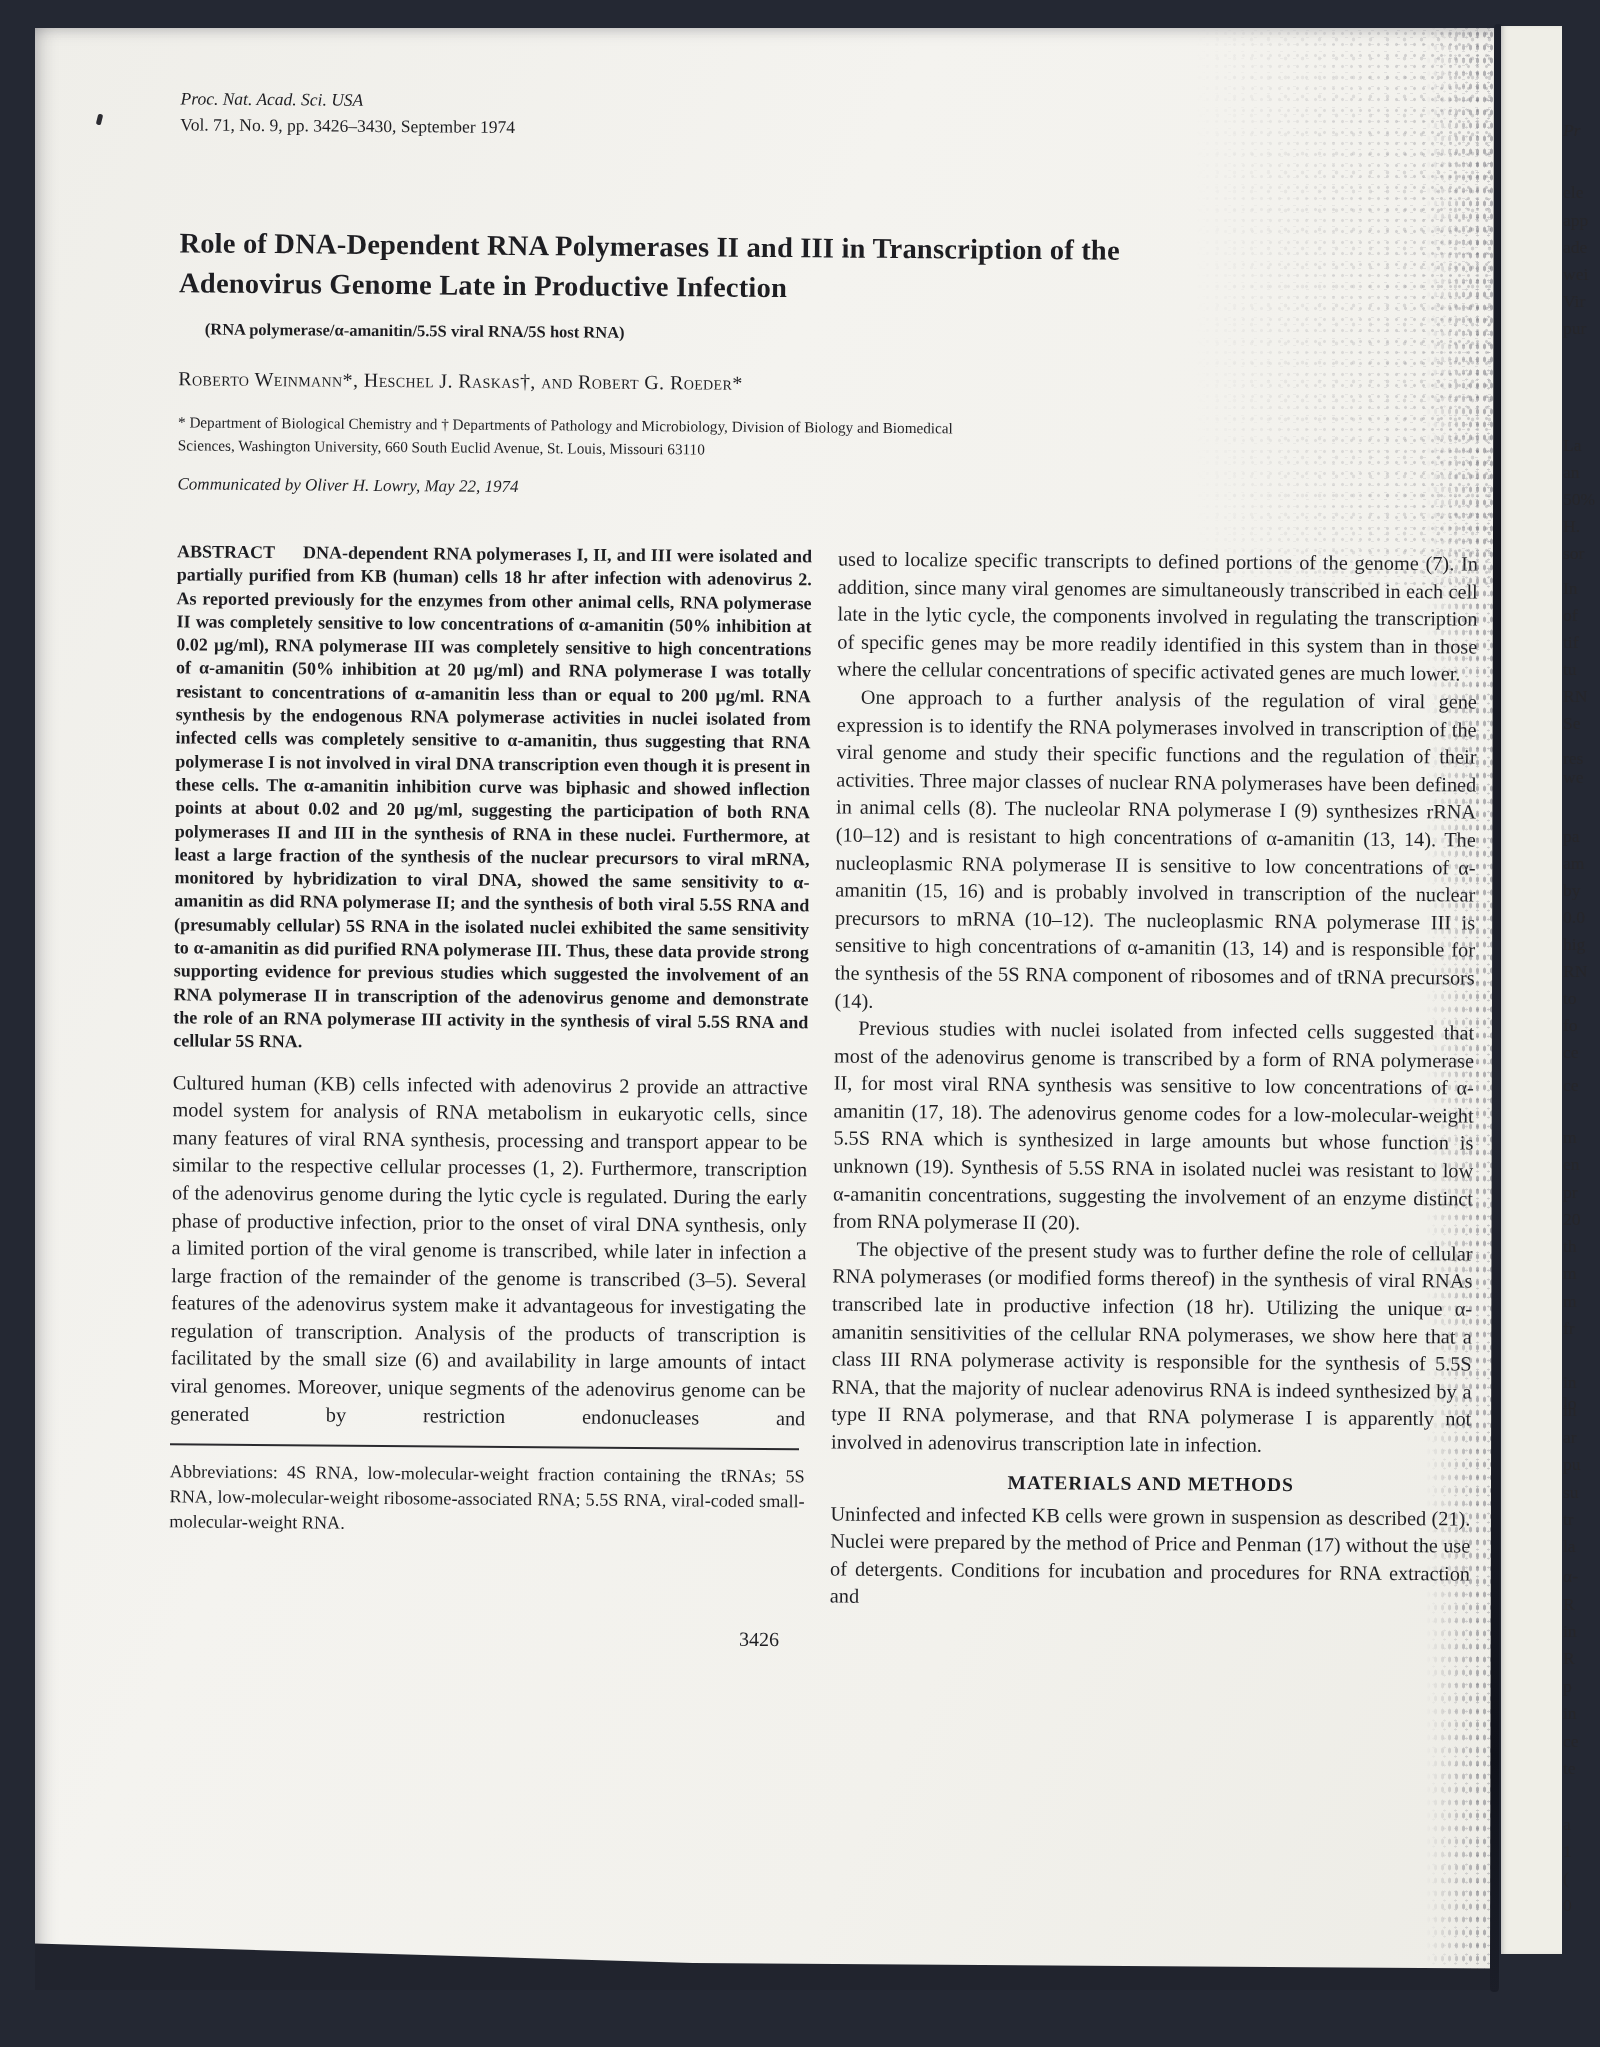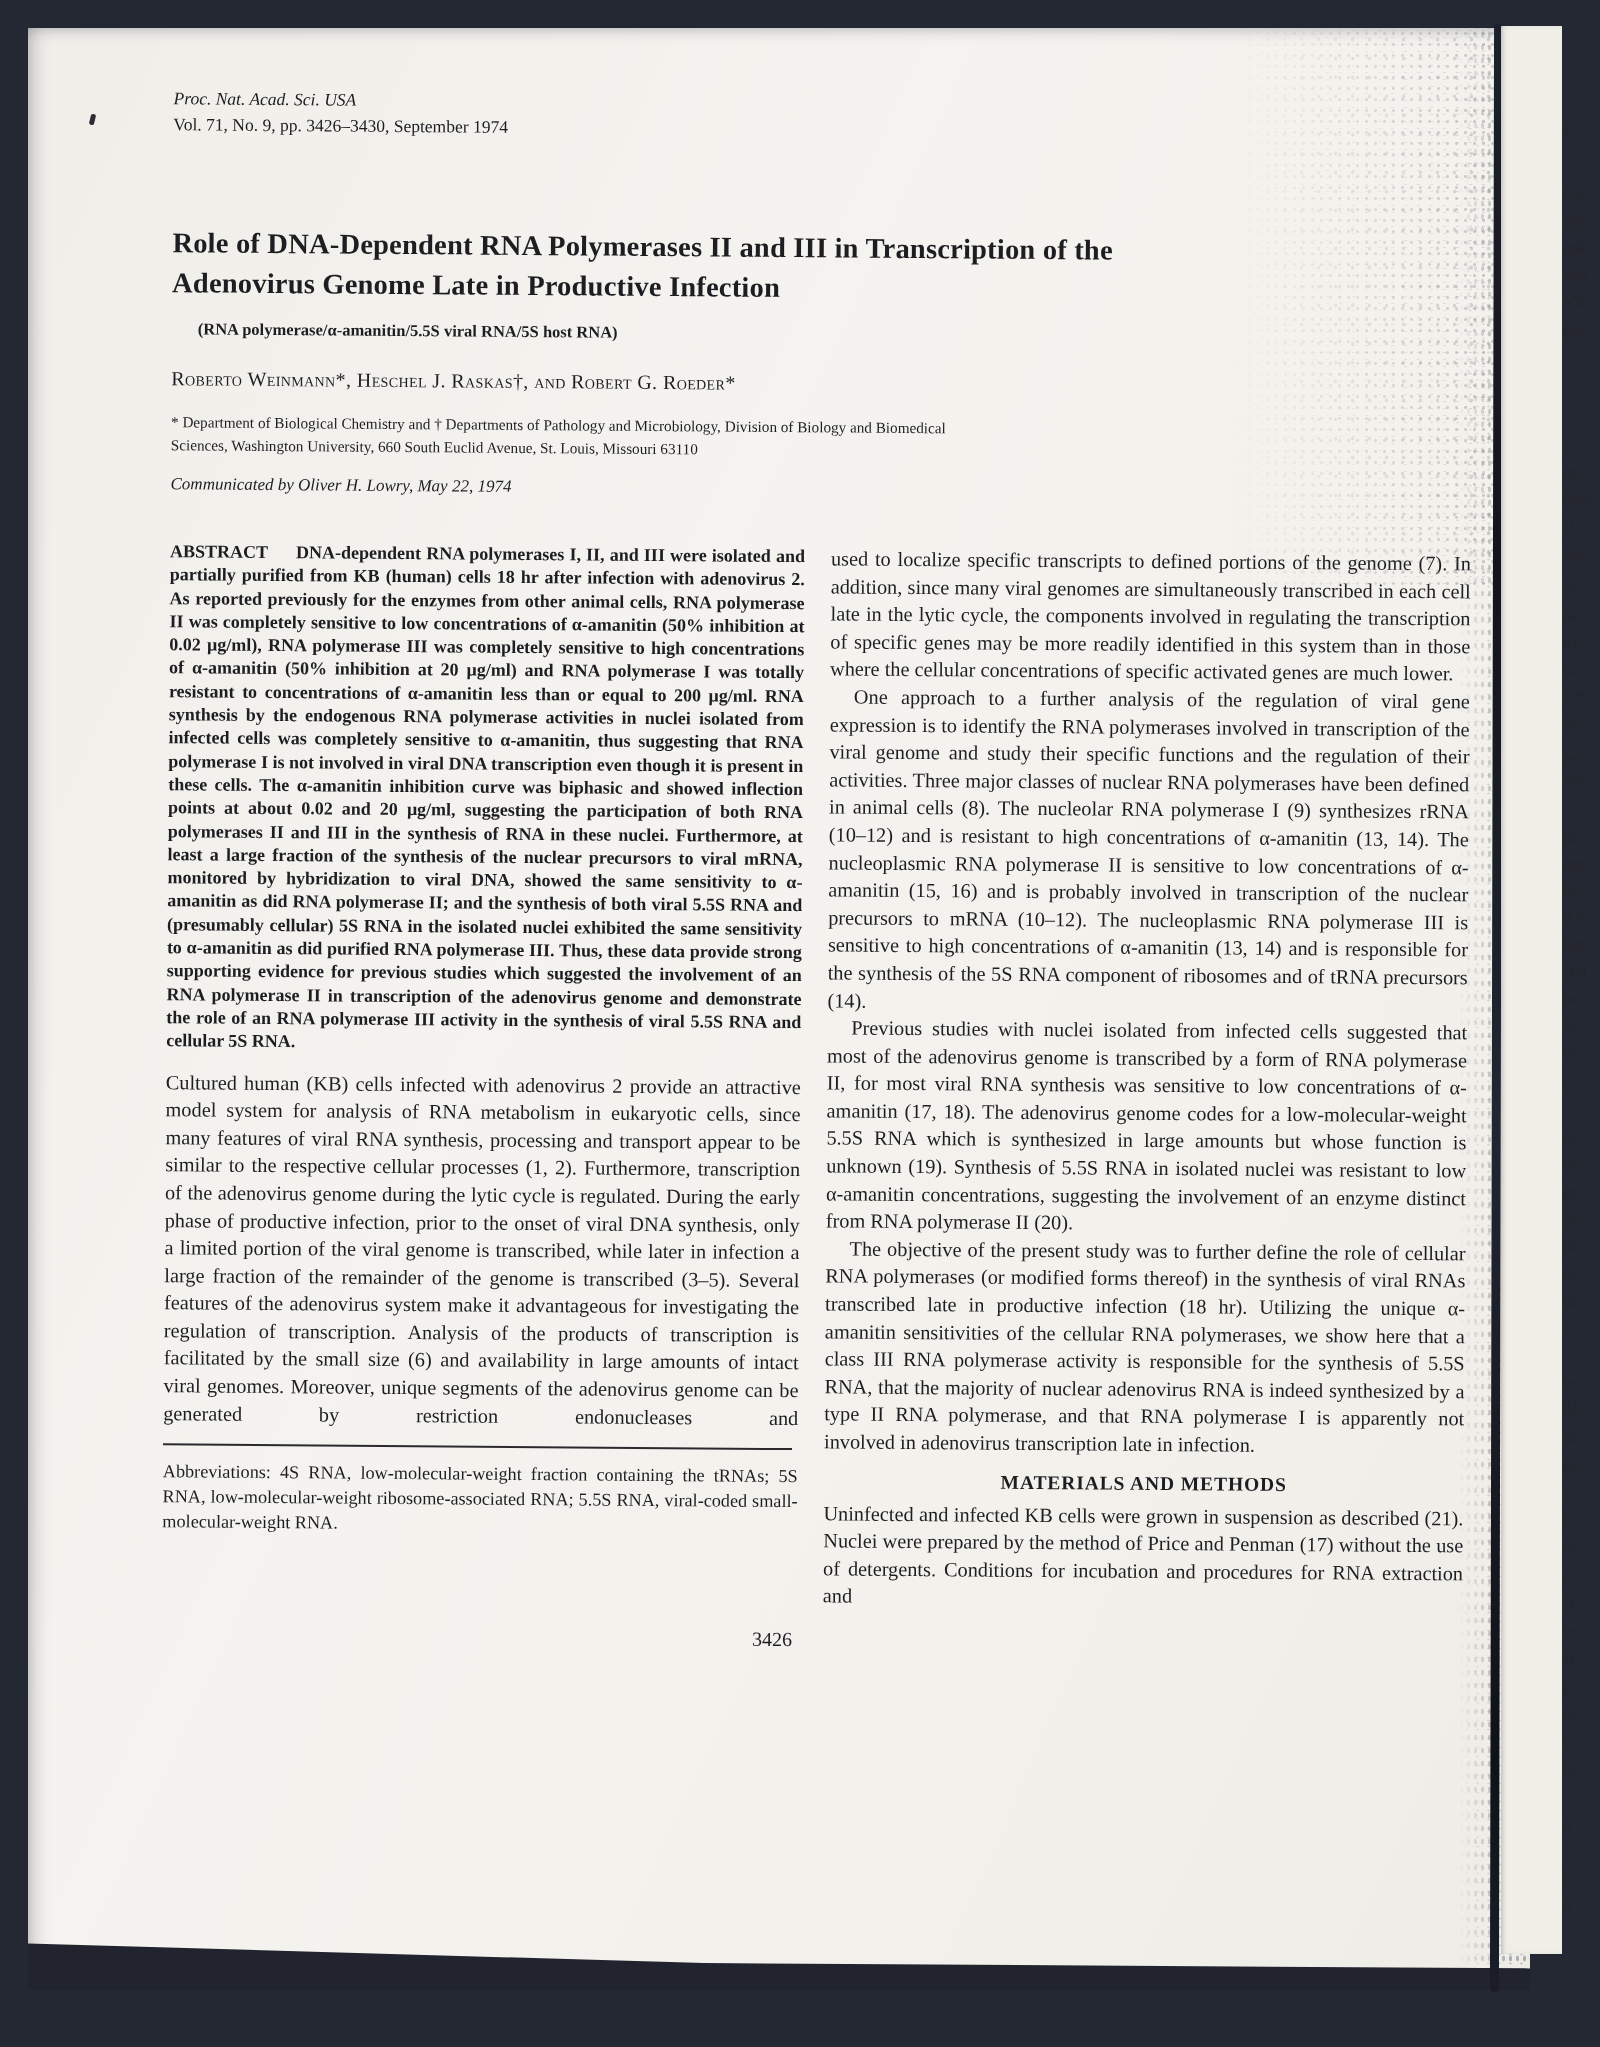--- a/index.html
+++ b/index.html
@@ -1,20 +1,20 @@
 <!DOCTYPE html>
 <html><head>
 <meta charset="utf-8">
 <style>
   html,body{margin:0;padding:0;background:#242833;}
   .canvas{position:relative;width:1600px;height:2047px;background:#242833;overflow:hidden;
           font-family:"Liberation Serif","DejaVu Serif",serif;color:#1e1e22;}
-  .page{position:absolute;left:28px;top:28px;width:1462px;height:1962px;
+  .page{position:absolute;left:35px;top:28px;width:1462px;height:1962px;
         background:linear-gradient(115deg,#efeee9,#f4f3ef 38%,#f2f1ec 70%,#edece6);
-        box-shadow:inset 14px 0 20px -12px rgba(70,70,82,.4), inset 0 12px 16px -12px rgba(70,70,82,.35);padding-left:40px;}
+        box-shadow:inset 14px 0 20px -12px rgba(70,70,82,.4), inset 0 12px 16px -12px rgba(70,70,82,.35);}
   .page-content{position:absolute;left:0;top:0;right:0;bottom:0;
         padding:62px 21px 0 140px;box-sizing:border-box;
         transform:rotate(0.45deg);transform-origin:50% 40%;}
   .jheader{font-size:17.5px;line-height:26px;}
   .jname{font-style:italic;}
   .title{font-size:28.5px;line-height:40px;font-weight:bold;margin:86px 0 0 0;letter-spacing:.2px;}
   .keywords{font-weight:bold;font-size:16.5px;margin-top:16px;padding-left:26px;}
   .authors{font-size:20px;font-variant:small-caps;letter-spacing:.4px;margin-top:28px;}
   .affiliation{font-size:15.2px;line-height:23px;margin-top:20px;}
   .communicated{font-style:italic;font-size:17px;margin-top:18px;}

